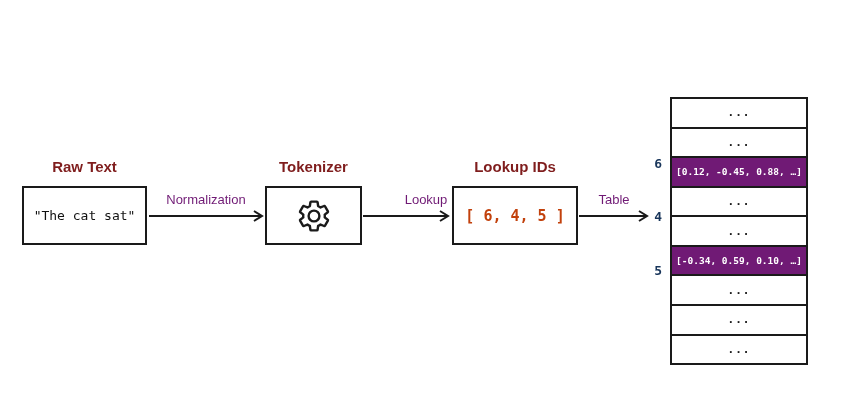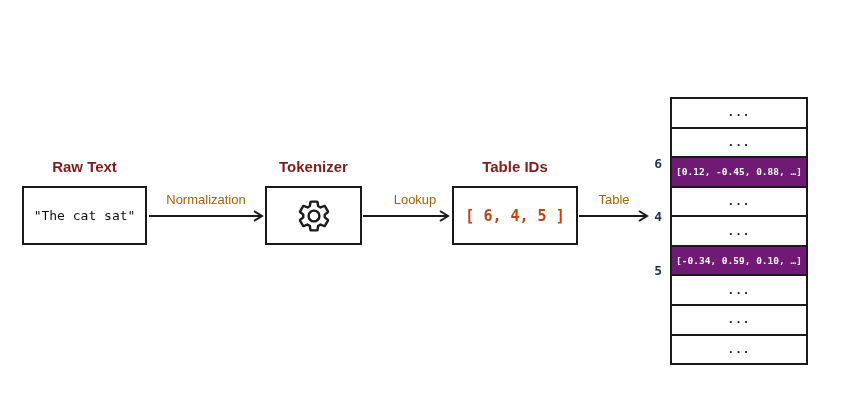--- a/index.html
+++ b/index.html
@@ -14,21 +14,21 @@
   .stage-box{
     position:absolute;top:186px;height:59px;border:2px solid #1a1a1a;
     background:#fff;display:flex;align-items:center;justify-content:center;
     box-sizing:border-box;
   }
   .mono{font-family:"DejaVu Sans Mono","Liberation Mono",monospace;}
   .raw-text-content{font-size:13px;color:#111;white-space:pre;}
   .token-ids-content{font-size:15px;font-weight:bold;color:#c2410c;white-space:pre;}
   .arrow-label{
     position:absolute;top:191px;height:18px;line-height:18px;
-    font-size:13px;text-align:center;color:#a16207;
+    font-size:13px;text-align:center;color:#701a75;
   }
   .arrow{position:absolute;top:209px;height:14px;}
   .arrow svg{display:block;}
   .table-title{
     position:absolute;left:666px;top:66px;width:146px;height:20px;line-height:20px;
     font-size:15px;font-weight:600;text-align:center;color:#111;
   }
   .embed-table{
     position:absolute;left:670px;top:97px;width:138px;height:268px;
     border:2px solid #1a1a1a;box-sizing:border-box;
@@ -52,38 +52,38 @@
   }
   .gear{width:36px;height:36px;}
 </style>
 </head>
 <body>
 
 <div id="canvas">
 
   <div class="stage-label" style="left:22px;width:125px;">Raw Text</div>
   <div class="stage-label" style="left:265px;width:97px;">Tokenizer</div>
-  <div class="stage-label" style="left:452px;width:126px;">Table IDs</div>
+  <div class="stage-label" style="left:452px;width:126px;">Lookup IDs</div>
 
   <div class="stage-box" style="left:22px;width:125px;">
     <span class="mono raw-text-content">"The cat sat"</span>
   </div>
 
   <div class="stage-box" style="left:265px;width:97px;">
     <svg class="gear" viewBox="0 0 24 24" fill="none" stroke="#1a1a1a" stroke-width="1.6" stroke-linejoin="round">
       <path d="M19.14,12.94c0.04-0.3,0.06-0.61,0.06-0.94c0-0.32-0.02-0.64-0.07-0.94l2.03-1.58c0.18-0.14,0.23-0.41,0.12-0.61 l-1.92-3.32c-0.12-0.22-0.37-0.29-0.59-0.22l-2.39,0.96c-0.5-0.38-1.03-0.7-1.62-0.94L14.4,2.81c-0.04-0.24-0.24-0.41-0.48-0.41 h-3.84c-0.24,0-0.43,0.17-0.47,0.41L9.25,5.35C8.66,5.59,8.12,5.92,7.63,6.29L5.24,5.33c-0.22-0.08-0.47,0-0.59,0.22L2.74,8.87 C2.62,9.08,2.66,9.34,2.86,9.48l2.03,1.58C4.84,11.36,4.8,11.69,4.8,12s0.02,0.64,0.07,0.94l-2.03,1.58 c-0.18,0.14-0.23,0.41-0.12,0.61l1.92,3.32c0.12,0.22,0.37,0.29,0.59,0.22l2.39-0.96c0.5,0.38,1.03,0.7,1.62,0.94l0.36,2.54 c0.05,0.24,0.24,0.41,0.48,0.41h3.84c0.24,0,0.44-0.17,0.47-0.41l0.36-2.54c0.59-0.24,1.13-0.56,1.62-0.94l2.39,0.96 c0.22,0.08,0.47,0,0.59-0.22l1.92-3.32c0.12-0.22,0.07-0.47-0.12-0.61L19.14,12.94z M12,15.6c-1.98,0-3.6-1.62-3.6-3.6 s1.62-3.6,3.6-3.6s3.6,1.62,3.6,3.6S13.98,15.6,12,15.6z"></path>
     </svg>
   </div>
 
   <div class="stage-box" style="left:452px;width:126px;">
     <span class="mono token-ids-content">[ 6, 4, 5 ]</span>
   </div>
 
   <div class="arrow-label" style="left:146px;width:120px;">Normalization</div>
-  <div class="arrow-label" style="left:371px;width:88px;">Lookup</div>
+  <div class="arrow-label" style="left:382px;width:88px;">Lookup</div>
   <div class="arrow-label" style="left:579px;width:70px;">Table</div>
 
   <div class="arrow" style="left:149px;width:115px;">
     <svg width="115" height="14" viewBox="0 0 115 14" fill="none" stroke="#1a1a1a" stroke-width="2">
       <line x1="0" y1="7" x2="112" y2="7"></line>
       <polyline points="105,2 113,7 105,12"></polyline>
     </svg>
   </div>
   <div class="arrow" style="left:363px;width:87px;">
     <svg width="87" height="14" viewBox="0 0 87 14" fill="none" stroke="#1a1a1a" stroke-width="2">

